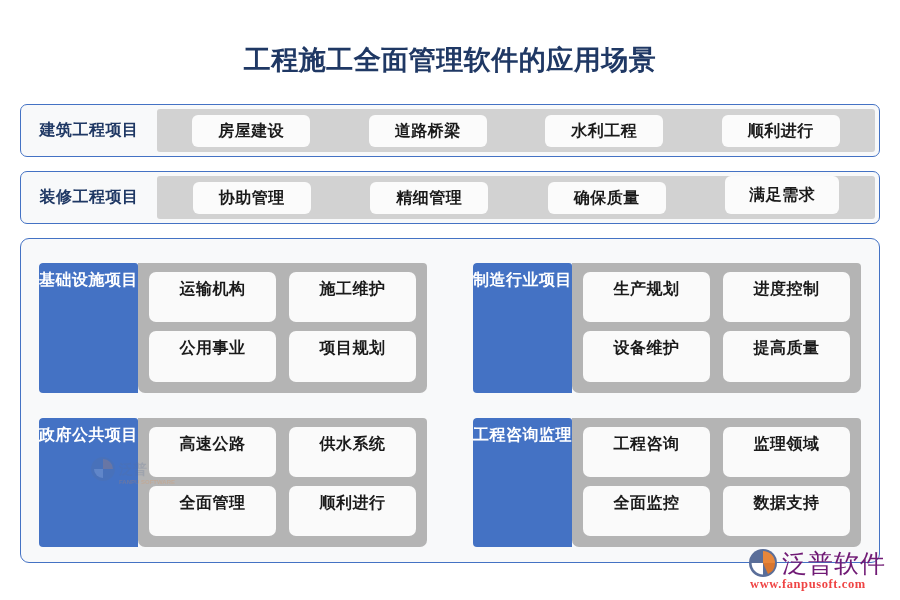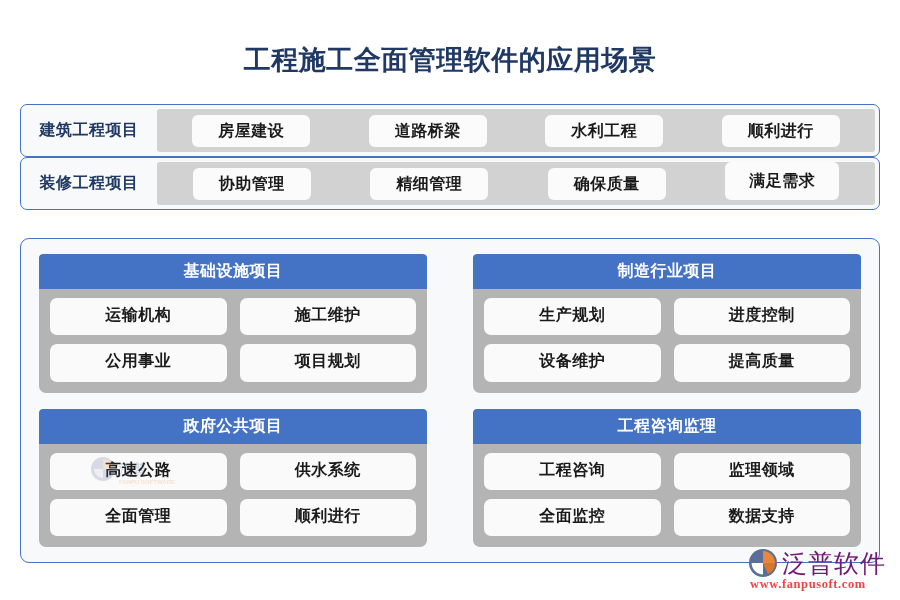--- a/index.html
+++ b/index.html
@@ -44,21 +44,21 @@
     width: 860px;
     box-sizing: border-box;
     border: 1.6px solid #4472C4;
     border-radius: 7px;
     background: #F8F9FA;
     display: flex;
     align-items: center;
     overflow: hidden;
   }
   #row-band-1 { top: 104px; height: 53px; }
-  #row-band-2 { top: 157px; height: 53px; }
+  #row-band-2 { top: 171px; height: 53px; }
 
   .row-label {
     flex: 0 0 auto;
     width: 136px;
     text-align: center;
     font-size: 16px;
     font-weight: bold;
     color: #1F3864;
     white-space: nowrap;
     letter-spacing: 0.5px;
@@ -107,23 +107,24 @@
     padding: 15px 18px;
     display: grid;
     grid-template-columns: 1fr 1fr;
     grid-template-rows: 1fr 1fr;
     column-gap: 46px;
     row-gap: 16px;
   }
 
   .card {
     display: flex;
-    flex-direction: column;
+    flex-direction: row;
     border-radius: 4px;
     overflow: hidden;
+    margin-top: 9px;
   }
 
   .card-header {
     background: #4472C4;
     color: #ffffff;
     font-size: 16px;
     font-weight: bold;
     text-align: center;
     padding: 7px 0 8px;
     line-height: 20px;

